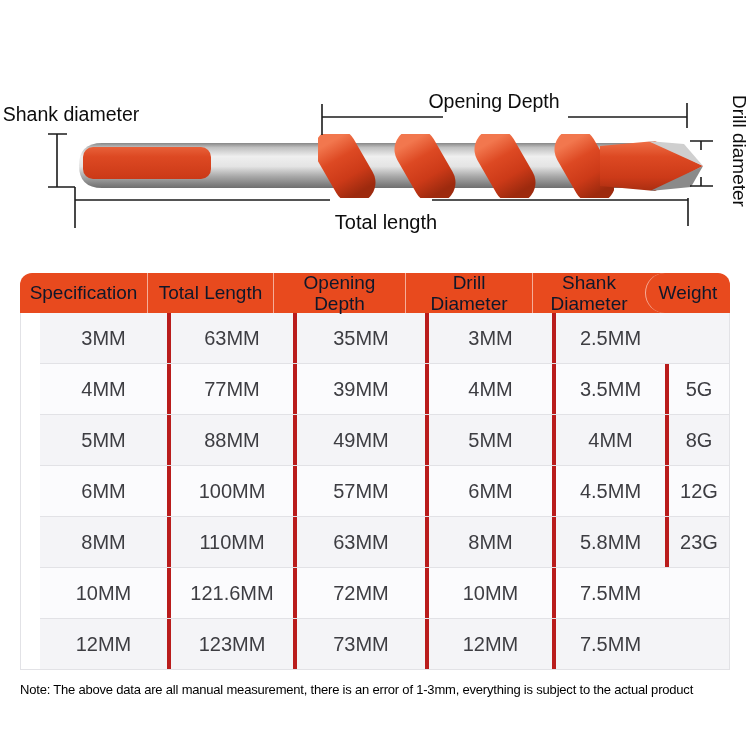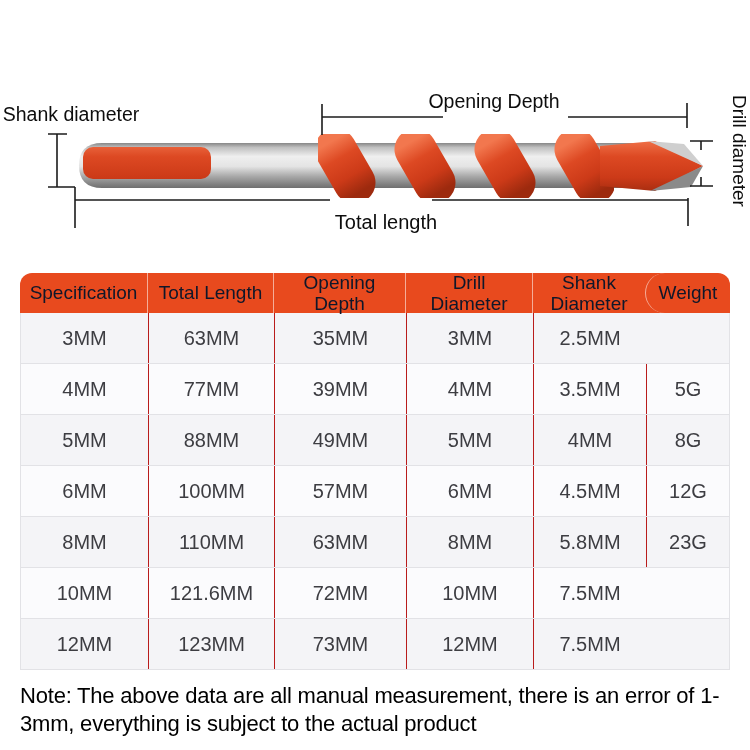--- a/index.html
+++ b/index.html
@@ -7,34 +7,34 @@
 
   .diagram{position:relative;width:750px;height:265px;}
   .diagram svg{position:absolute;left:0;top:0;}
 
   .spec-table{margin:8px 20px 0 20px;width:710px;}
   .thead{display:flex;height:40px;background:#e84a1e;border-radius:12px 12px 0 0;
          color:#0f172a;font-size:19px;line-height:1.12;}
   .hcell{display:flex;align-items:center;justify-content:center;text-align:center;
          box-sizing:border-box;padding:0 6px;}
   .hcell + .hcell{border-left:1px solid rgba(255,255,255,0.55);}
-  .tbody{border:1px solid #e2e2e6;border-top:none;box-sizing:border-box;}
+  .tbody{border:1px solid #e2e2e6;border-top:none;box-sizing:border-box;padding-left:19px;}
   .trow{display:flex;height:50px;background:#fbfbfd;}
   .trow.alt{background:#f4f4f7;}
   .trow + .trow{border-top:1px solid #e2e2e6;}
   .tcell{display:flex;align-items:center;justify-content:center;text-align:center;
          box-sizing:border-box;font-size:20px;color:#3d3d42;}
-  .tcell + .tcell{border-left:1px solid #b91c1c;}
+  .tcell + .tcell{border-left:4px solid #b91c1c;}
   .c0{width:127px;} .c1{width:126px;} .c2{width:132px;}
   .c3{width:127px;} .c4{width:113px;} .c5{flex:1;}
   
   .thead .c0{width:127px;} .thead .c1{width:126px;} .thead .c2{width:132px;}
   .thead .c3{width:127px;} .thead .c4{width:113px;} .thead .c5{flex:1;border-radius:28px;}
 
-  .note{margin:12px 20px 0 20px;max-width:706px;font-size:22px;line-height:1.28;
+  .note{margin:12px 20px 0 20px;max-width:706px;font-size:13px;line-height:1.28;
         color:#000;letter-spacing:-0.2px;}
 </style>
 </head>
 <body>
 
 <div class="diagram">
   <svg width="750" height="265" viewBox="0 0 750 265" xmlns="http://www.w3.org/2000/svg">
     <defs>
       <linearGradient id="metal" x1="0" y1="143" x2="0" y2="188" gradientUnits="userSpaceOnUse">
         <stop offset="0" stop-color="#878787"></stop>

